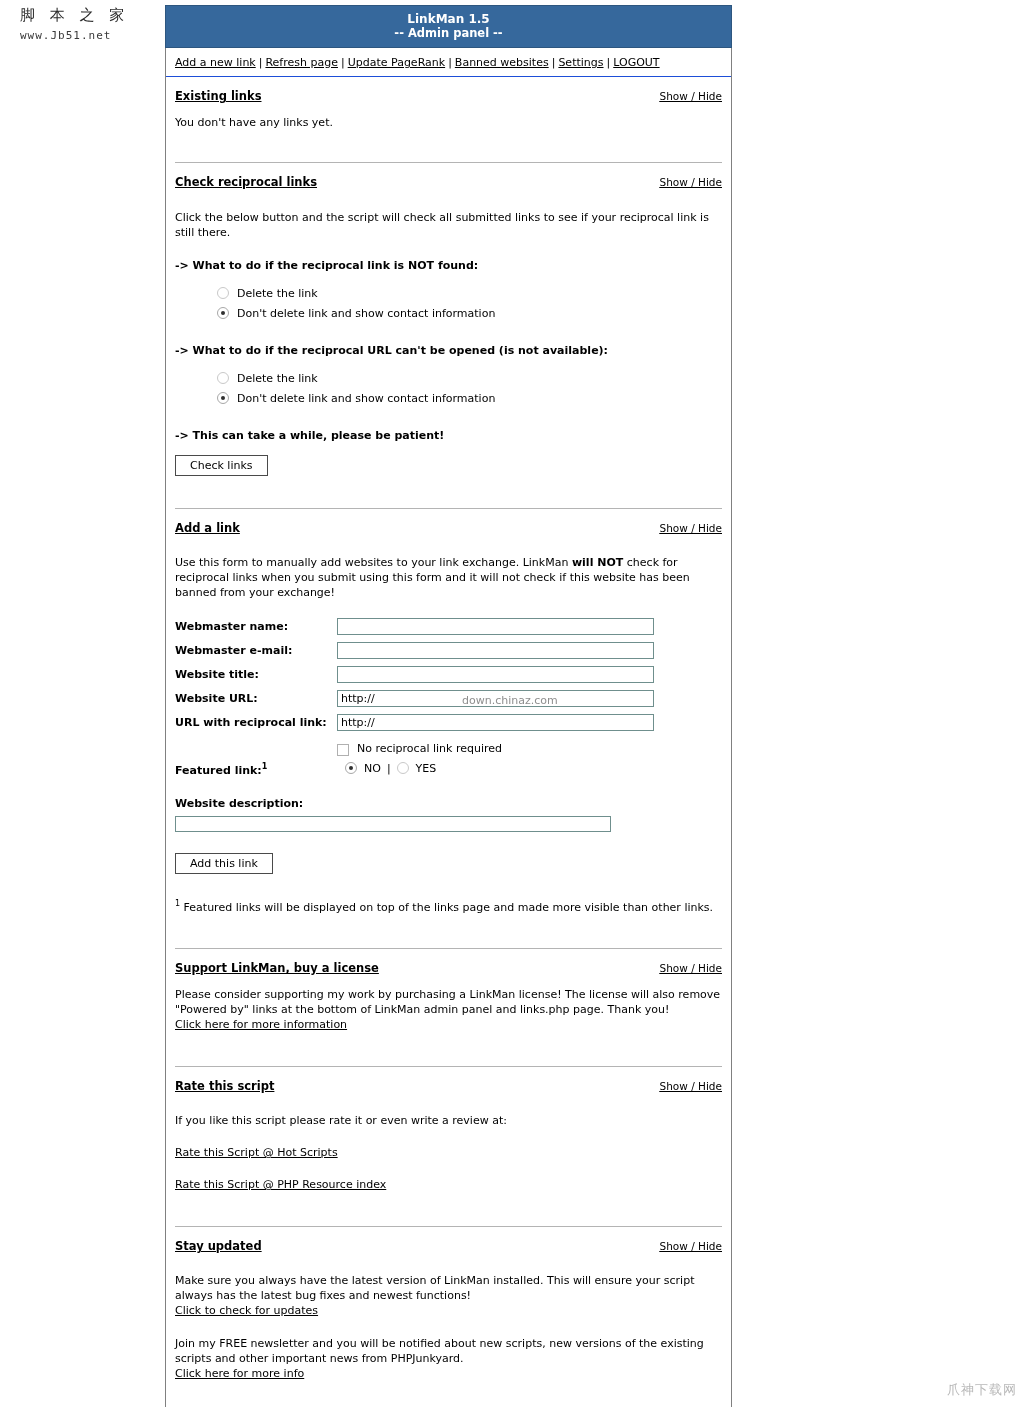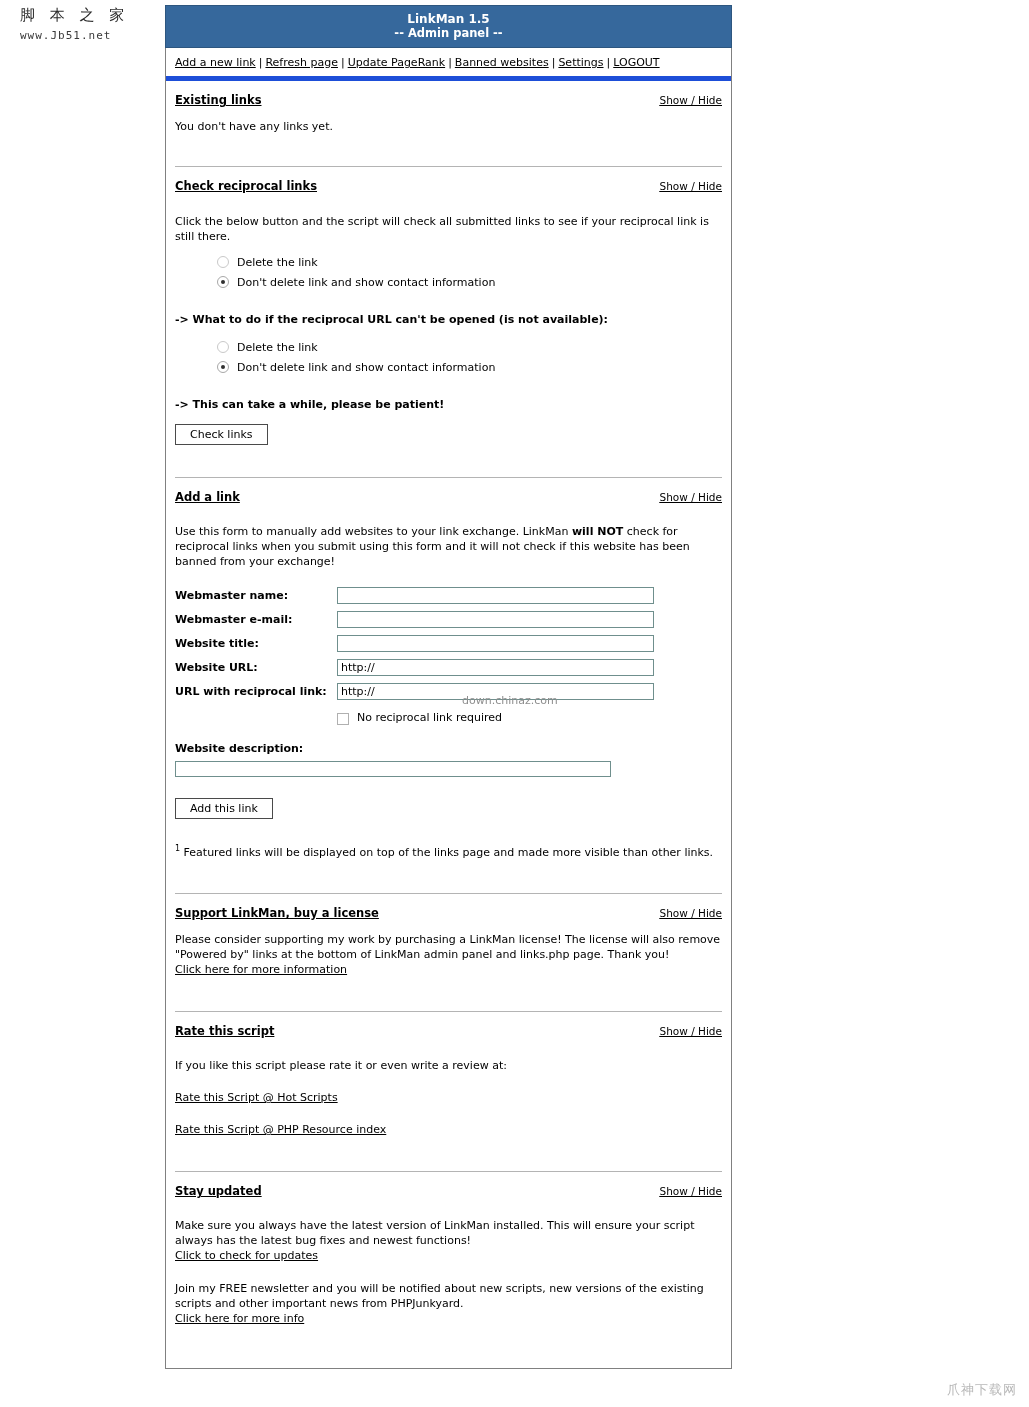--- a/index.html
+++ b/index.html
@@ -71,21 +71,21 @@
   .titlebar .line2 { font-size: 11.5px; }
 
   .panel {
     border: 1px solid #808080;
     border-top: none;
     background: #ffffff;
   }
 
   .menubar {
     padding: 8px 9px 7px 9px;
-    border-bottom: 5px solid #1d4ed8;
+    border-bottom: 1px solid #1d4ed8;
     font-size: 11px;
     white-space: nowrap;
   }
   .menubar a {
     color: #000000;
     text-decoration: underline;
   }
   .menubar .sep {
     padding: 0 3px;
     color: #000000;
@@ -283,20 +283,21 @@
       <hr class="divider">
 
       <div class="section">
         <div class="section-head">
           <span class="section-title">Check reciprocal links</span>
           <span class="showhide">Show / Hide</span>
         </div>
         <div class="section-body">
           <div style="margin-top:9px">Click the below button and the script will check all submitted links to see if your reciprocal link is still there.</div>
 
+          <div class="q-head" style="margin-top:18px">-&gt; What to do if the reciprocal link is NOT found:</div>
           <div style="height:8px"></div>
           <div class="radio-row">
             <span class="radio faded"></span>
             <span class="lbl">Delete the link</span>
           </div>
           <div class="radio-row">
             <span class="radio checked"></span>
             <span class="lbl">Don't delete link and show contact information</span>
           </div>
 
@@ -350,20 +351,30 @@
             <div class="form-row">
               <span class="form-label">URL with reciprocal link:</span>
               <input class="txt" type="text" value="http://" style="">
             </div>
 
             <div class="check-row">
               <span class="checkbox"></span>
               <span class="lbl">No reciprocal link required</span>
             </div>
 
+            <div class="form-row featured-row">
+              <span class="form-label"><span>Featured link:</span><sup>1</sup></span>
+              <span class="featured-opts">
+                <span class="radio checked"></span>
+                <span class="lbl">NO</span>
+                <span class="pipe">|</span>
+                <span class="radio faded"></span>
+                <span class="lbl">YES</span>
+              </span>
+            </div>
 
             <div class="desc-label">Website description:</div>
             <input class="desc-input" type="text" value="" style="">
 
             <div style="margin-top:20px">
               <button class="btn">Add this link</button>
             </div>
 
             <div class="footnote"><sup>1</sup> <span>Featured links will be displayed on top of the links page and made more visible than other links.</span></div>
             <div style="height:22px"></div>

